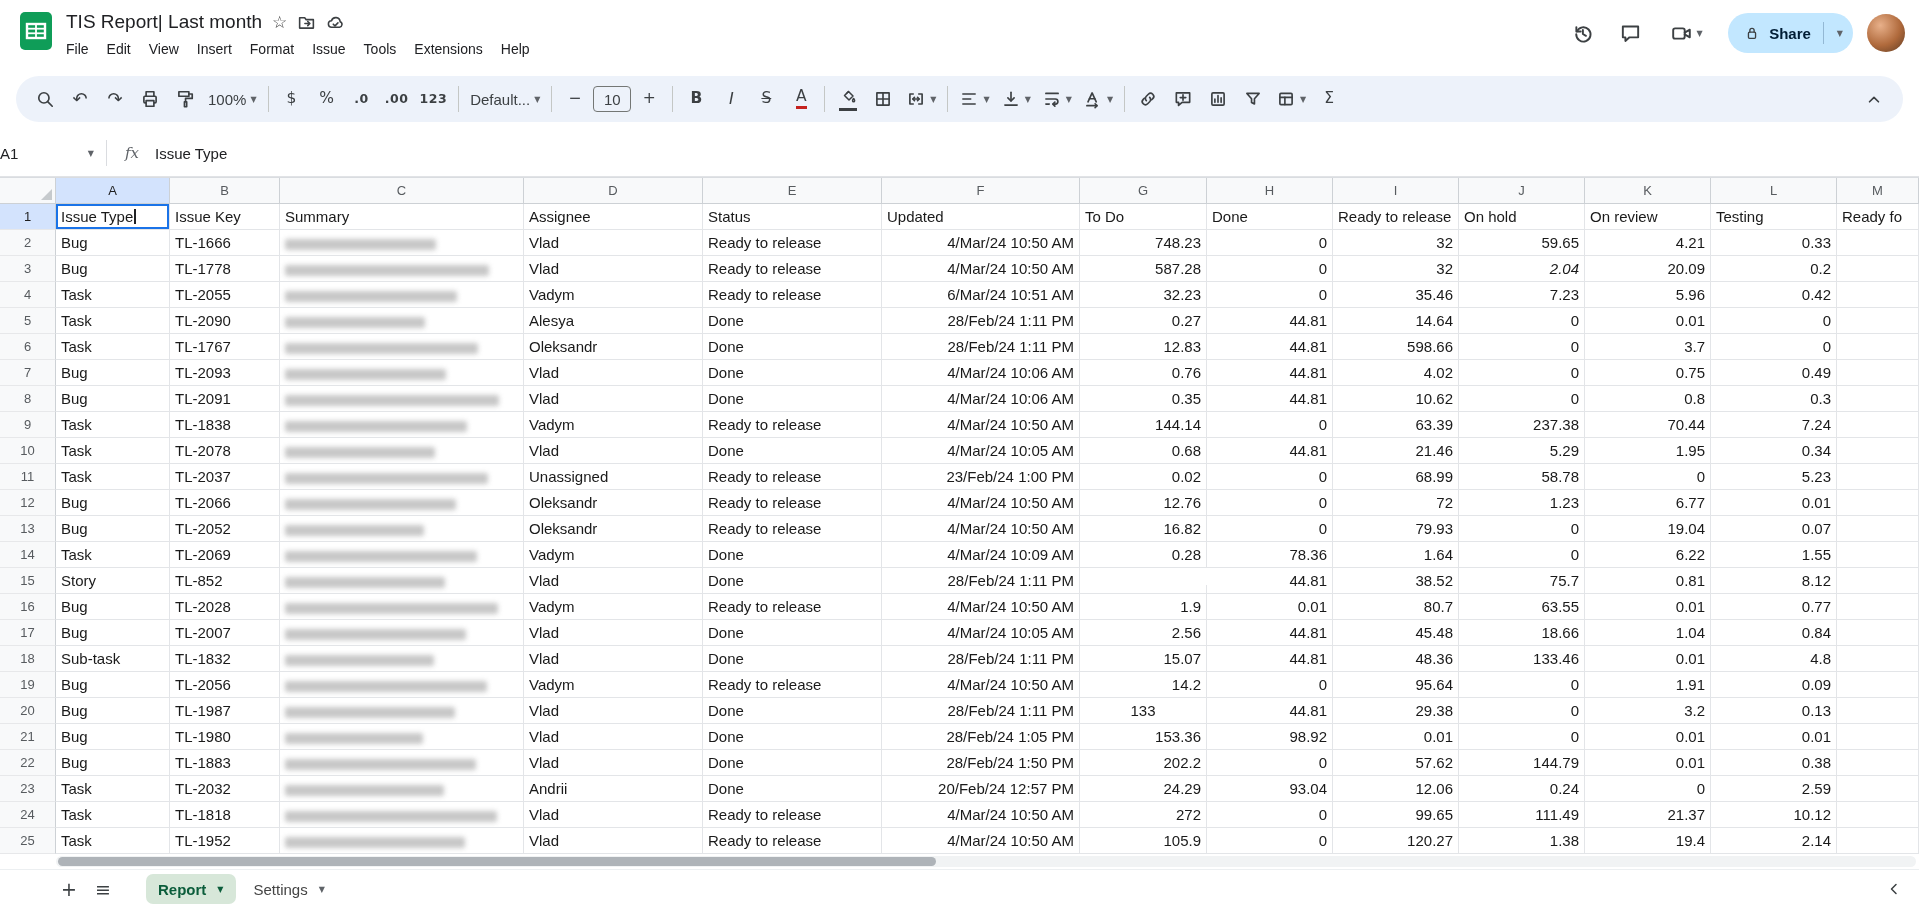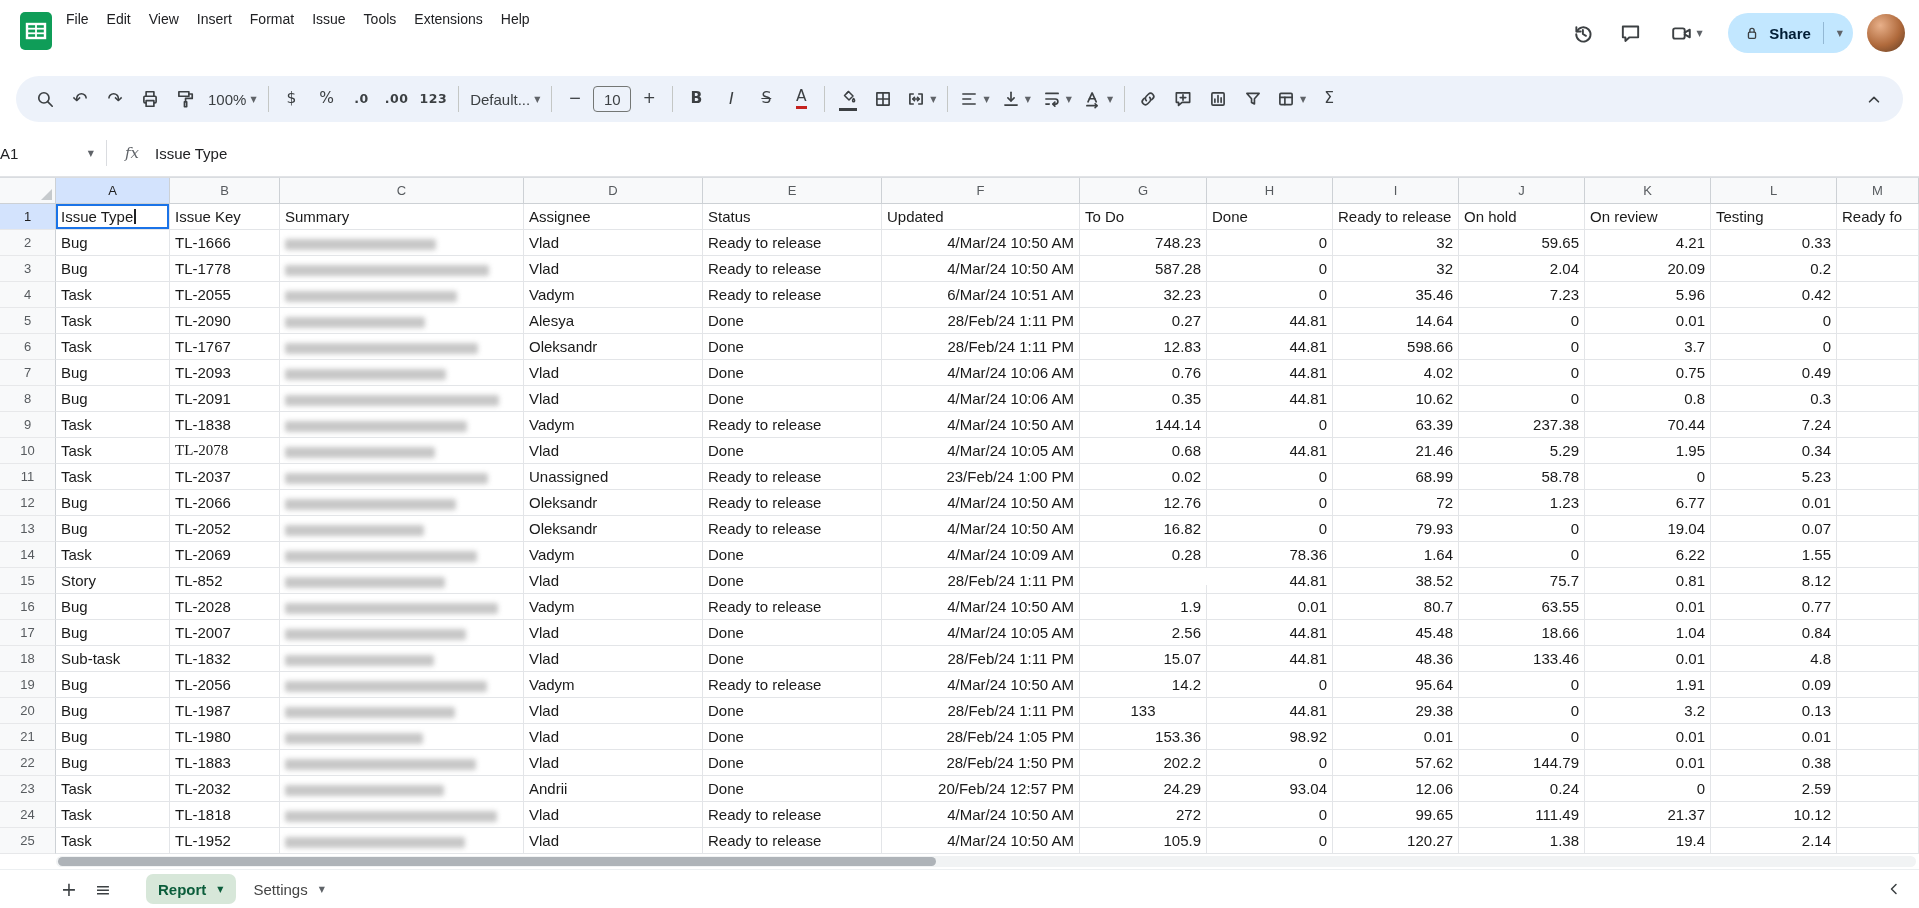--- a/index.html
+++ b/index.html
@@ -91,20 +91,40 @@
   <div class="logo">
     <svg width="40" height="42" viewBox="0 0 40 42">
       <rect x="4" y="2" width="32" height="38" rx="5" fill="#0f9d58"></rect>
       <rect x="11" y="14" width="18" height="14" fill="none" stroke="#fff" stroke-width="2.4"></rect>
       <line x1="11" y1="18.7" x2="29" y2="18.7" stroke="#fff" stroke-width="1.8"></line>
       <line x1="11" y1="23.3" x2="29" y2="23.3" stroke="#fff" stroke-width="1.8"></line>
       <line x1="20" y1="14" x2="20" y2="28" stroke="#fff" stroke-width="1.8"></line>
     </svg>
   </div>
   <div class="title-area">
+    <div class="title-row">
+      <span class="doc-title">TIS Report| Last month</span>
+      <span class="ticon">☆</span>
+      <span class="ticon">
+          <span class="i">
+            <svg width="19" height="19" viewBox="0 0 18 18" fill="none" stroke="#3c4043" stroke-width="1.5" stroke-linecap="round" stroke-linejoin="round">
+              <path d="M2.5 4.5h4.8l1.4 1.8h6.8v8H2.5z"></path>
+              <path d="M7.5 10h4.6M10.2 8l2 2-2 2"></path>
+            </svg>
+          </span>
+        </span>
+      <span class="ticon">
+          <span class="i">
+            <svg width="19" height="19" viewBox="0 0 18 18" fill="none" stroke="#3c4043" stroke-width="1.5" stroke-linecap="round" stroke-linejoin="round">
+              <path d="M5.6 13.5a3.1 3.1 0 0 1-.4-6.2 4.2 4.2 0 0 1 8.2 1 2.7 2.7 0 0 1-.6 5.2z"></path>
+              <path d="M6.9 10.6l1.6 1.6 2.8-2.8"></path>
+            </svg>
+          </span>
+        </span>
+    </div>
     <nav class="menus" id="menus">
         <button class="menu-item">File</button>
         <button class="menu-item">Edit</button>
         <button class="menu-item">View</button>
         <button class="menu-item">Insert</button>
         <button class="menu-item">Format</button>
         <button class="menu-item">Issue</button>
         <button class="menu-item">Tools</button>
         <button class="menu-item">Extensions</button>
         <button class="menu-item">Help</button>
@@ -395,21 +415,21 @@
         <div class="rownum">3</div>
         <div class="cell" style="width: 114px;">Bug</div>
         <div class="cell" style="width: 110px;">TL-1778</div>
         <div class="cell" style="width: 244px;"><span class="redacted" style="width: 204px;"></span></div>
         <div class="cell" style="width: 179px;">Vlad</div>
         <div class="cell" style="width: 179px;">Ready to release</div>
         <div class="cell num" style="width: 198px;">4/Mar/24 10:50 AM</div>
         <div class="cell num" style="width: 127px;">587.28</div>
         <div class="cell num" style="width: 126px;">0</div>
         <div class="cell num" style="width: 126px;">32</div>
-        <div class="cell num" style="width: 126px;">2.04</div>
+        <div class="cell num" style="width: 126px; font-style: italic;">2.04</div>
         <div class="cell num" style="width: 126px;">20.09</div>
         <div class="cell num" style="width: 126px;">0.2</div>
         <div class="cell mfill"></div>
       </div>
       <div class="row">
         <div class="rownum">4</div>
         <div class="cell" style="width: 114px;">Task</div>
         <div class="cell" style="width: 110px;">TL-2055</div>
         <div class="cell" style="width: 244px;"><span class="redacted" style="width: 172px;"></span></div>
         <div class="cell" style="width: 179px;">Vadym</div>
@@ -499,21 +519,21 @@
         <div class="cell num" style="width: 126px;">0</div>
         <div class="cell num" style="width: 126px;">63.39</div>
         <div class="cell num" style="width: 126px;">237.38</div>
         <div class="cell num" style="width: 126px;">70.44</div>
         <div class="cell num" style="width: 126px;">7.24</div>
         <div class="cell mfill"></div>
       </div>
       <div class="row">
         <div class="rownum">10</div>
         <div class="cell" style="width: 114px;">Task</div>
-        <div class="cell" style="width: 110px; font-family: Liberation Serif, serif;">TL-2078</div>
+        <div class="cell" style="width: 110px;">TL-2078</div>
         <div class="cell" style="width: 244px;"><span class="redacted" style="width: 150px;"></span></div>
         <div class="cell" style="width: 179px;">Vlad</div>
         <div class="cell" style="width: 179px;">Done</div>
         <div class="cell num" style="width: 198px;">4/Mar/24 10:05 AM</div>
         <div class="cell num" style="width: 127px;">0.68</div>
         <div class="cell num" style="width: 126px;">44.81</div>
         <div class="cell num" style="width: 126px;">21.46</div>
         <div class="cell num" style="width: 126px;">5.29</div>
         <div class="cell num" style="width: 126px;">1.95</div>
         <div class="cell num" style="width: 126px;">0.34</div>

